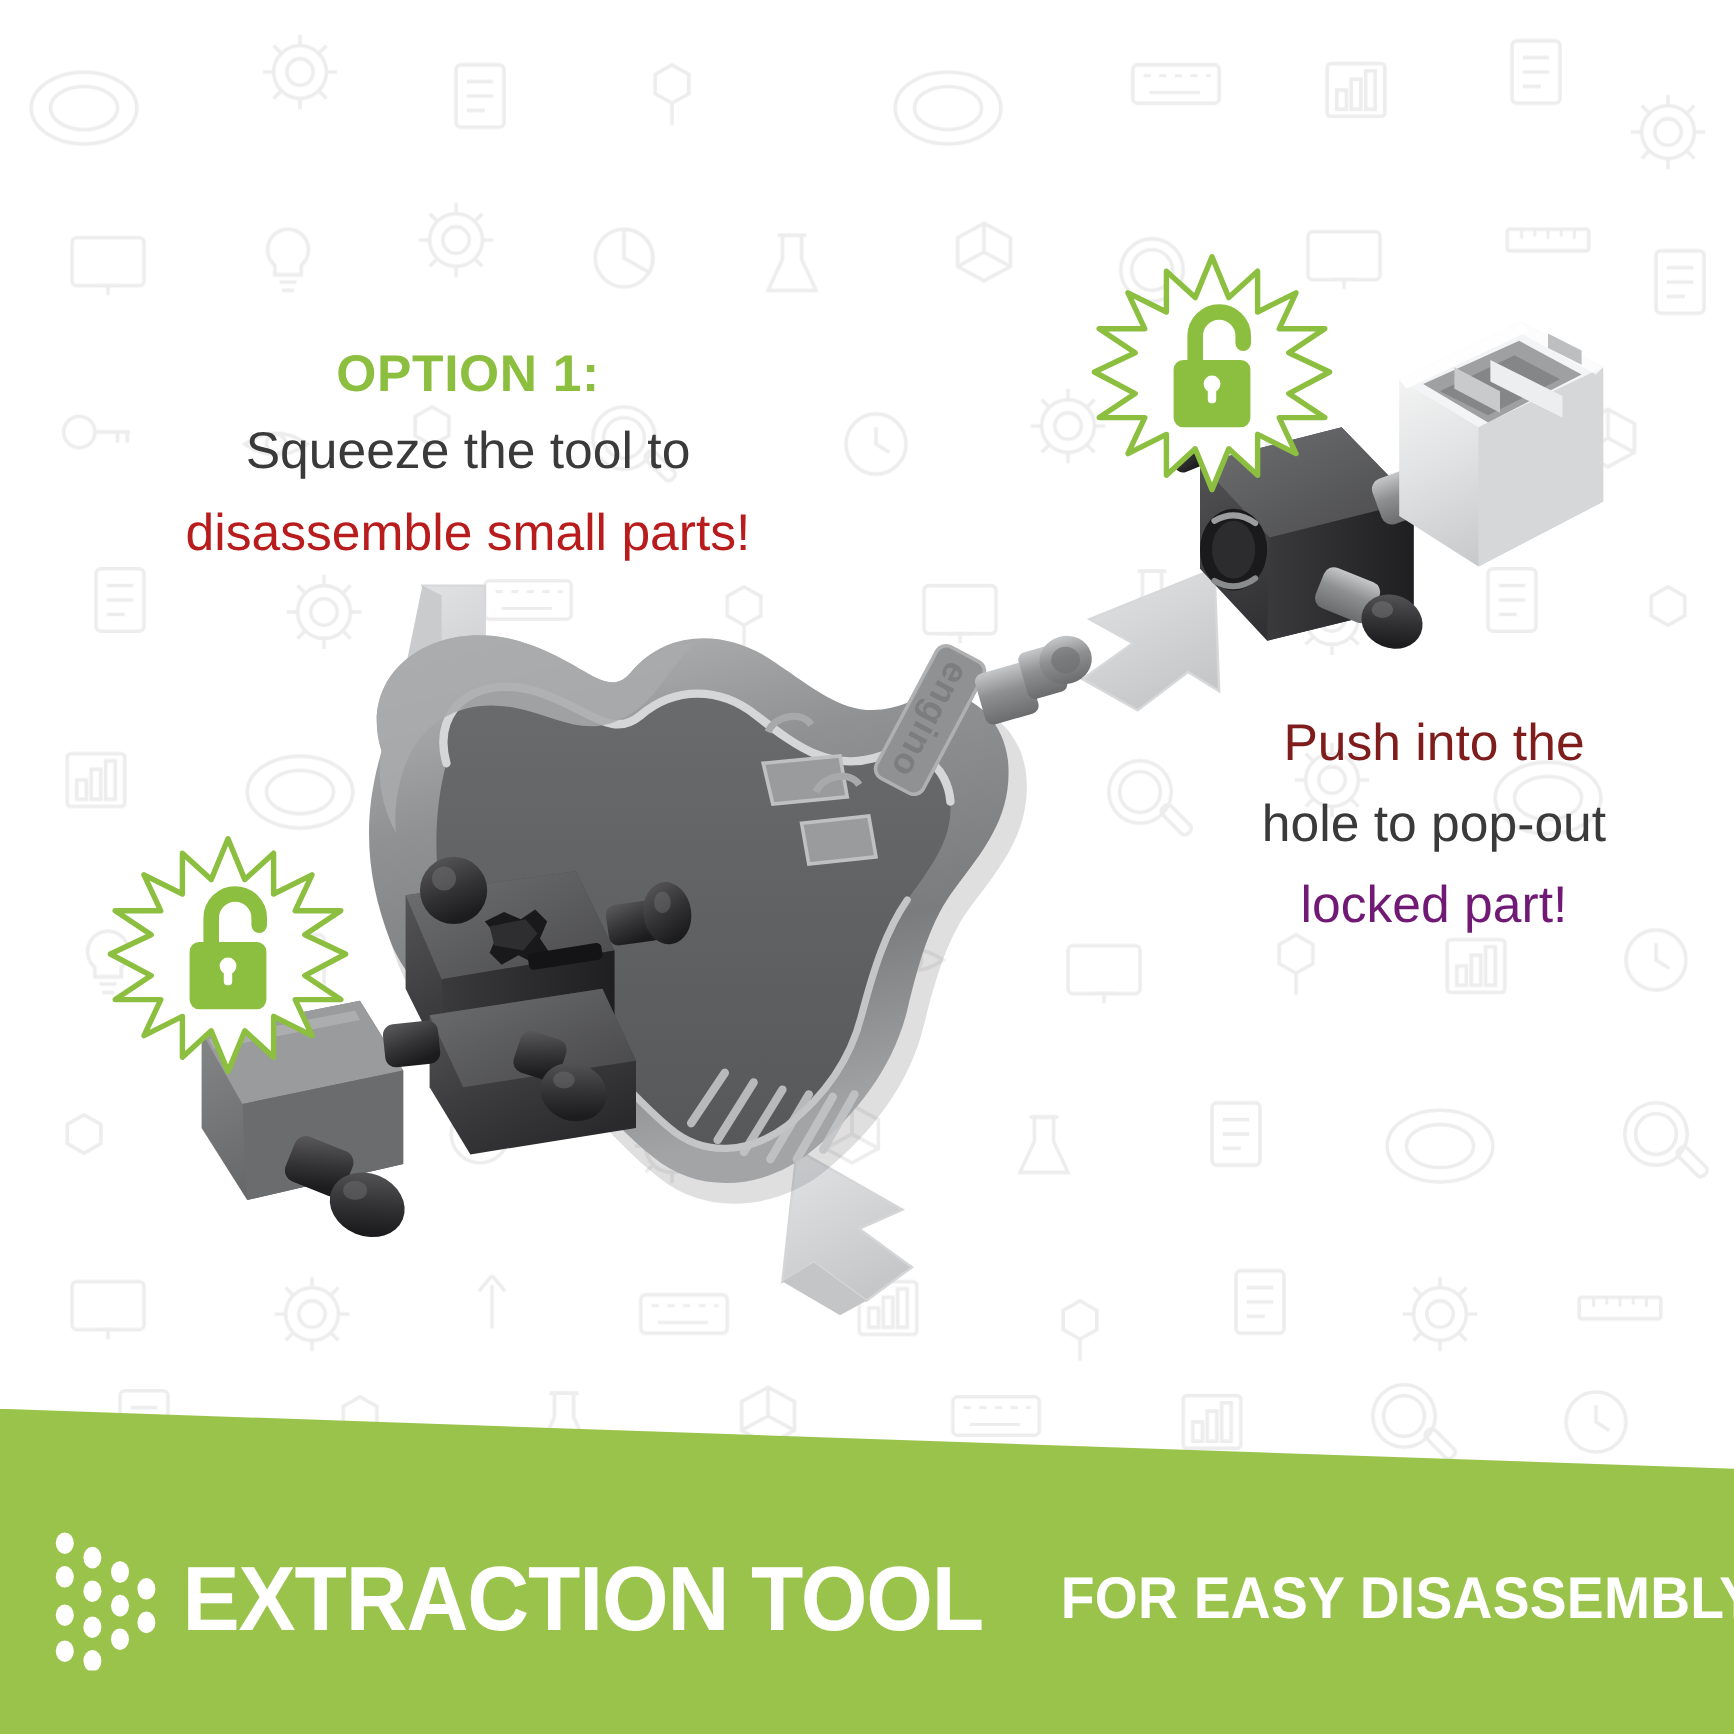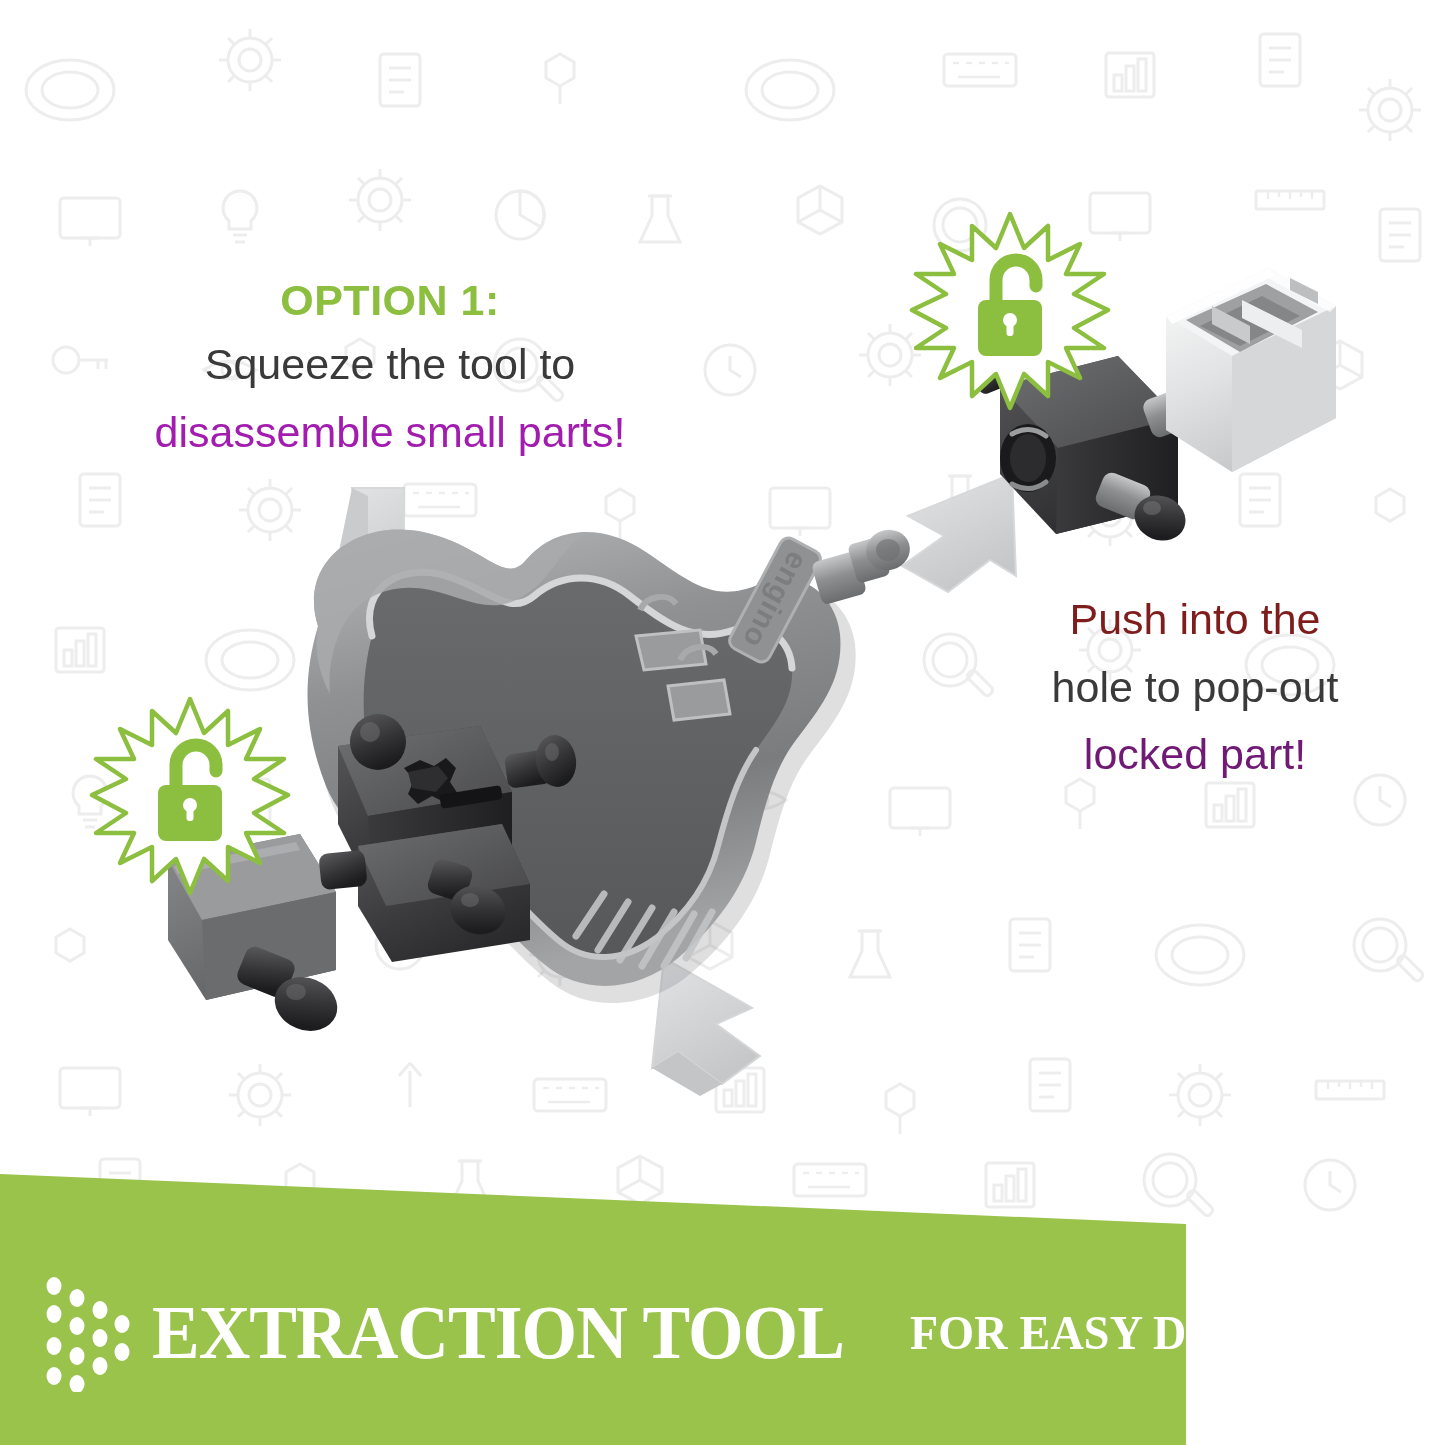--- a/index.html
+++ b/index.html
@@ -23,39 +23,38 @@
   }
   #bg-pattern svg{display:block;width:100%;height:100%;}
 
   
   .opt-block{position:absolute;text-align:center;}
   .opt-title{
     font-weight:bold;
     font-size:43px;
     letter-spacing:.5px;
     line-height:1.05;
-    margin:0 0 6px 0;
+    margin:12px 0 6px 0;
   }
   .opt-body{
     font-size:43px;
     line-height:1.20;
     margin:16px;
     font-weight:400;
   }
 
   #option1{ left:70px; top:278px; width:640px; }
   #option2{ left:985px; top:578px; width:420px; }
 
   
   #banner{
     position:absolute;
     left:0; top:1140px;
-    width:1186px; height:305px;
+    width:1445px; height:305px;
     overflow:hidden;
-    font-family:Liberation Serif, serif;
   }
   #banner .slab{
     position:absolute; inset:0;
     clip-path:polygon(0 34px, 100% 84px, 100% 100%, 0 100%);
   }
   #banner-content{
     position:absolute;
     left:0; right:0; bottom:0;
     height:226px;
     display:flex;align-items:center;
@@ -557,21 +556,21 @@
         <path d="M-14,-12 L-14,-32 a20,20 0 0 1 40,0 l0,6" fill="none" stroke="#8CBF3F" stroke-width="13" stroke-linecap="round"></path>
         <circle cx="0" cy="8" r="7" fill="#ffffff"></circle>
         <rect x="-3.5" y="8" width="7" height="16" rx="3" fill="#ffffff"></rect>
       </g>
     </svg>
   </div>
 
   <div class="opt-block" id="option1">
     <div class="opt-title" style="color: rgb(140, 191, 63);">OPTION 1:</div>
     <div class="opt-body" style="color: rgb(58, 58, 58);">Squeeze the tool to</div>
-    <div class="opt-body" style="color: #a21caf;">disassemble small parts!</div>
+    <div class="opt-body" style="color: #b91c1c;">disassemble small parts!</div>
   </div>
 
   <div class="opt-block" id="option2">
     <div class="opt-body" style="color: #7f1d1d;">Push into the</div>
     <div class="opt-body" style="color: rgb(58, 58, 58);">hole to pop-out</div>
     <div class="opt-body" style="color: #701a75;">locked part!</div>
   </div>
 
   <div id="banner">
     <div class="slab" style="background: rgb(154, 195, 76);"></div>

